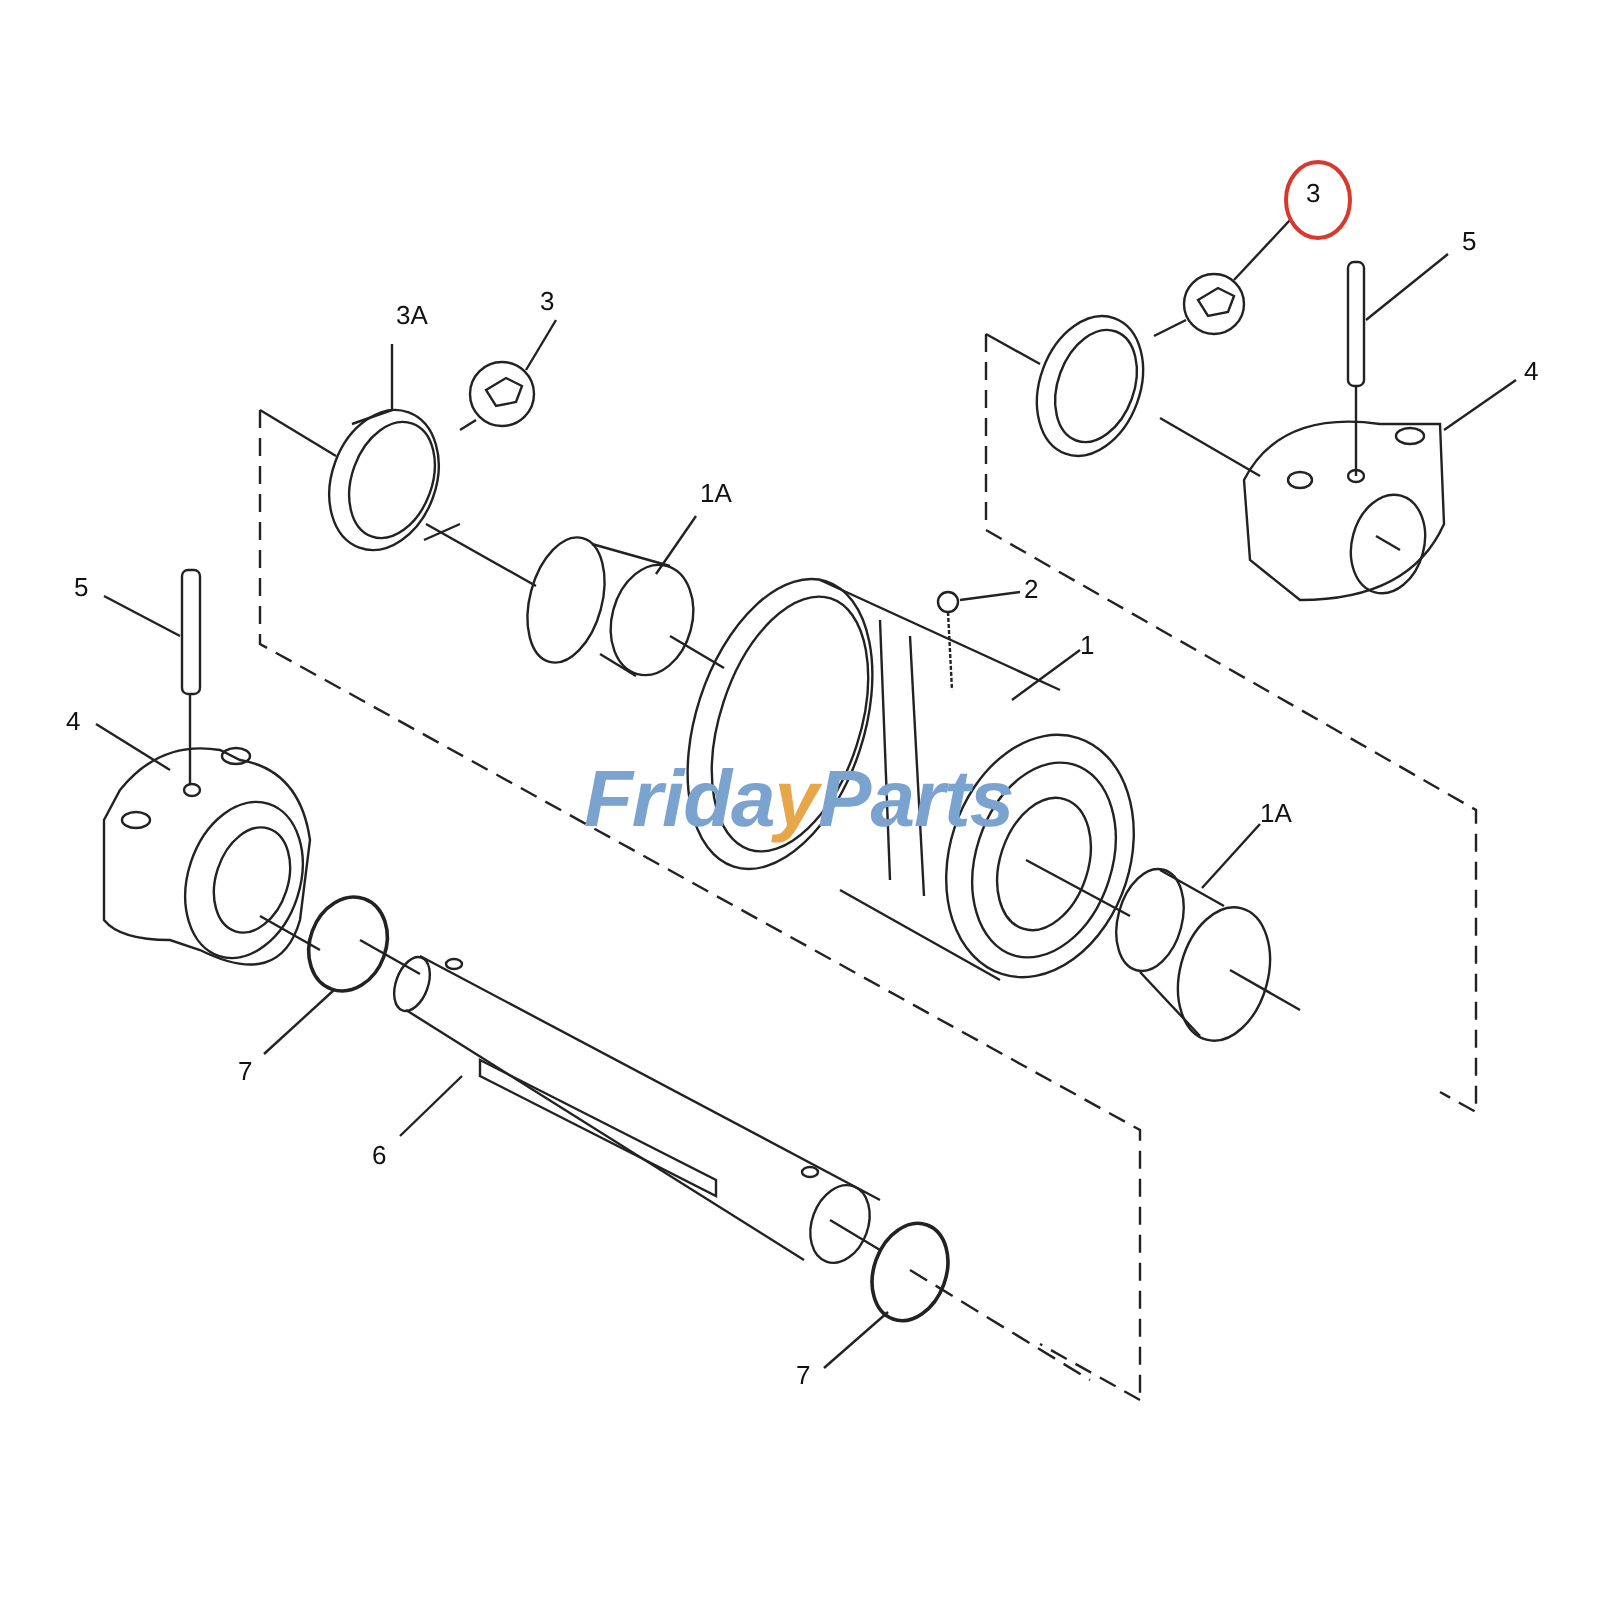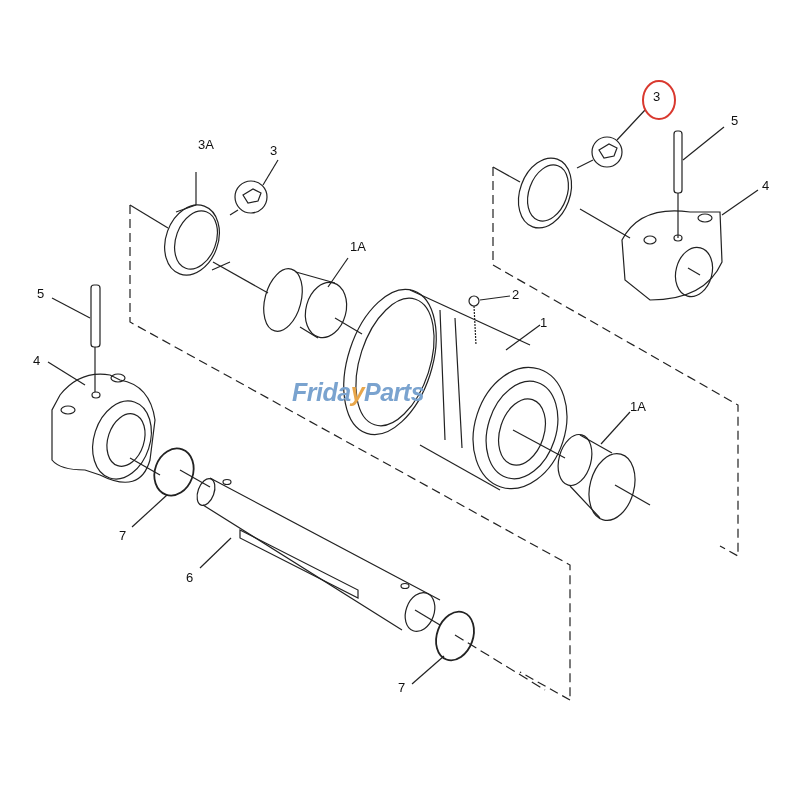--- a/index.html
+++ b/index.html
@@ -1,19 +1,19 @@
 <!DOCTYPE html>
 <html><head>
 <meta charset="utf-8">
 <style>
   html,body{margin:0;padding:0;background:#ffffff;}
   #stage{position:relative;width:800px;height:800px;overflow:hidden;background:#fff;font-family:"Liberation Sans",sans-serif;}
   svg#diagram{position:absolute;left:0;top:0;width:800px;height:800px;}
   .lbl{position:absolute;font-size:13px;color:#111;line-height:1;white-space:nowrap;}
-  .wm{position:absolute;left:292px;top:380px;font-family:"Liberation Sans",sans-serif;font-weight:bold;font-style:italic;font-size:25px;letter-spacing:-0.5px;line-height:1;}
+  .wm{position:absolute;left:292px;top:380px;font-family:"Liberation Sans",sans-serif;font-weight:bold;font-style:italic;font-size:40px;letter-spacing:-0.5px;line-height:1;}
   .wm .w1{color:#7aa3cf;}
   .wm .w2{color:#e8a64a;}
   .wm .w3{color:#7aa3cf;}
 </style>
 </head>
 <body>
 
 <div id="stage">
   <svg id="diagram" viewBox="0 0 800 800">
     <g fill="none" stroke="#222" stroke-width="1.2">
@@ -134,21 +134,21 @@
     <ellipse cx="659" cy="100" rx="16" ry="19" fill="none" stroke="#d9382e" stroke-width="2"></ellipse>
   </svg>
 
   <div class="wm">
     <span class="w1">Frida</span><span class="w2">y</span><span class="w3">Parts</span>
   </div>
 
   <span class="lbl" style="left:653px;top:90px;">3</span>
   <span class="lbl" style="left:731px;top:114px;">5</span>
   <span class="lbl" style="left:762px;top:179px;">4</span>
-  <span class="lbl" style="left:198px;top:138px;">3A</span>
+  <span class="lbl" style="left:198px;top:151px;">3A</span>
   <span class="lbl" style="left:270px;top:144px;">3</span>
   <span class="lbl" style="left:350px;top:240px;">1A</span>
   <span class="lbl" style="left:512px;top:288px;">2</span>
   <span class="lbl" style="left:540px;top:316px;">1</span>
   <span class="lbl" style="left:37px;top:287px;">5</span>
   <span class="lbl" style="left:33px;top:354px;">4</span>
   <span class="lbl" style="left:630px;top:400px;">1A</span>
   <span class="lbl" style="left:119px;top:529px;">7</span>
   <span class="lbl" style="left:186px;top:571px;">6</span>
   <span class="lbl" style="left:398px;top:681px;">7</span>

